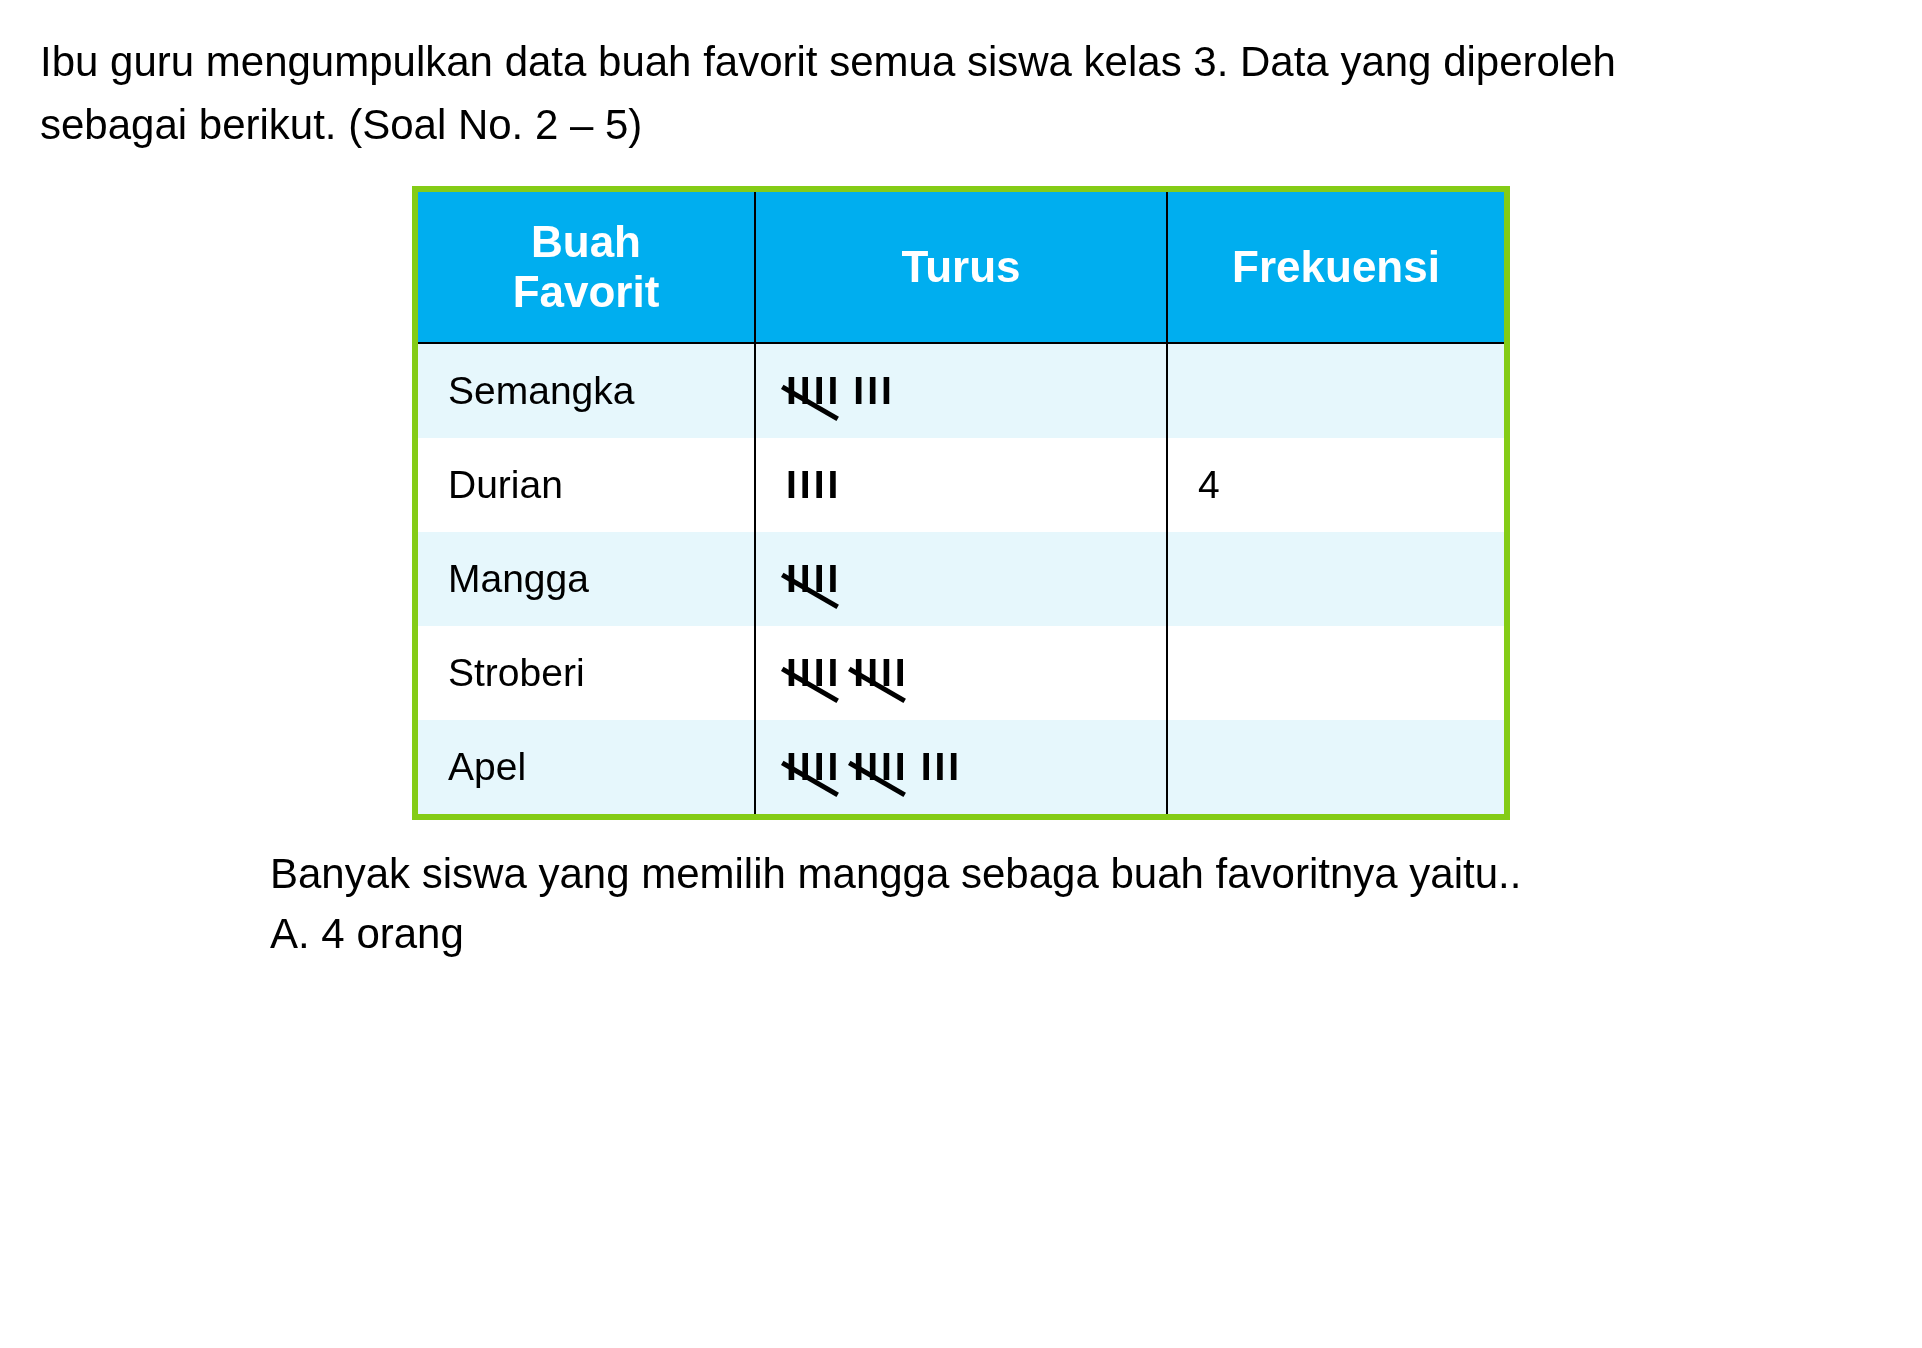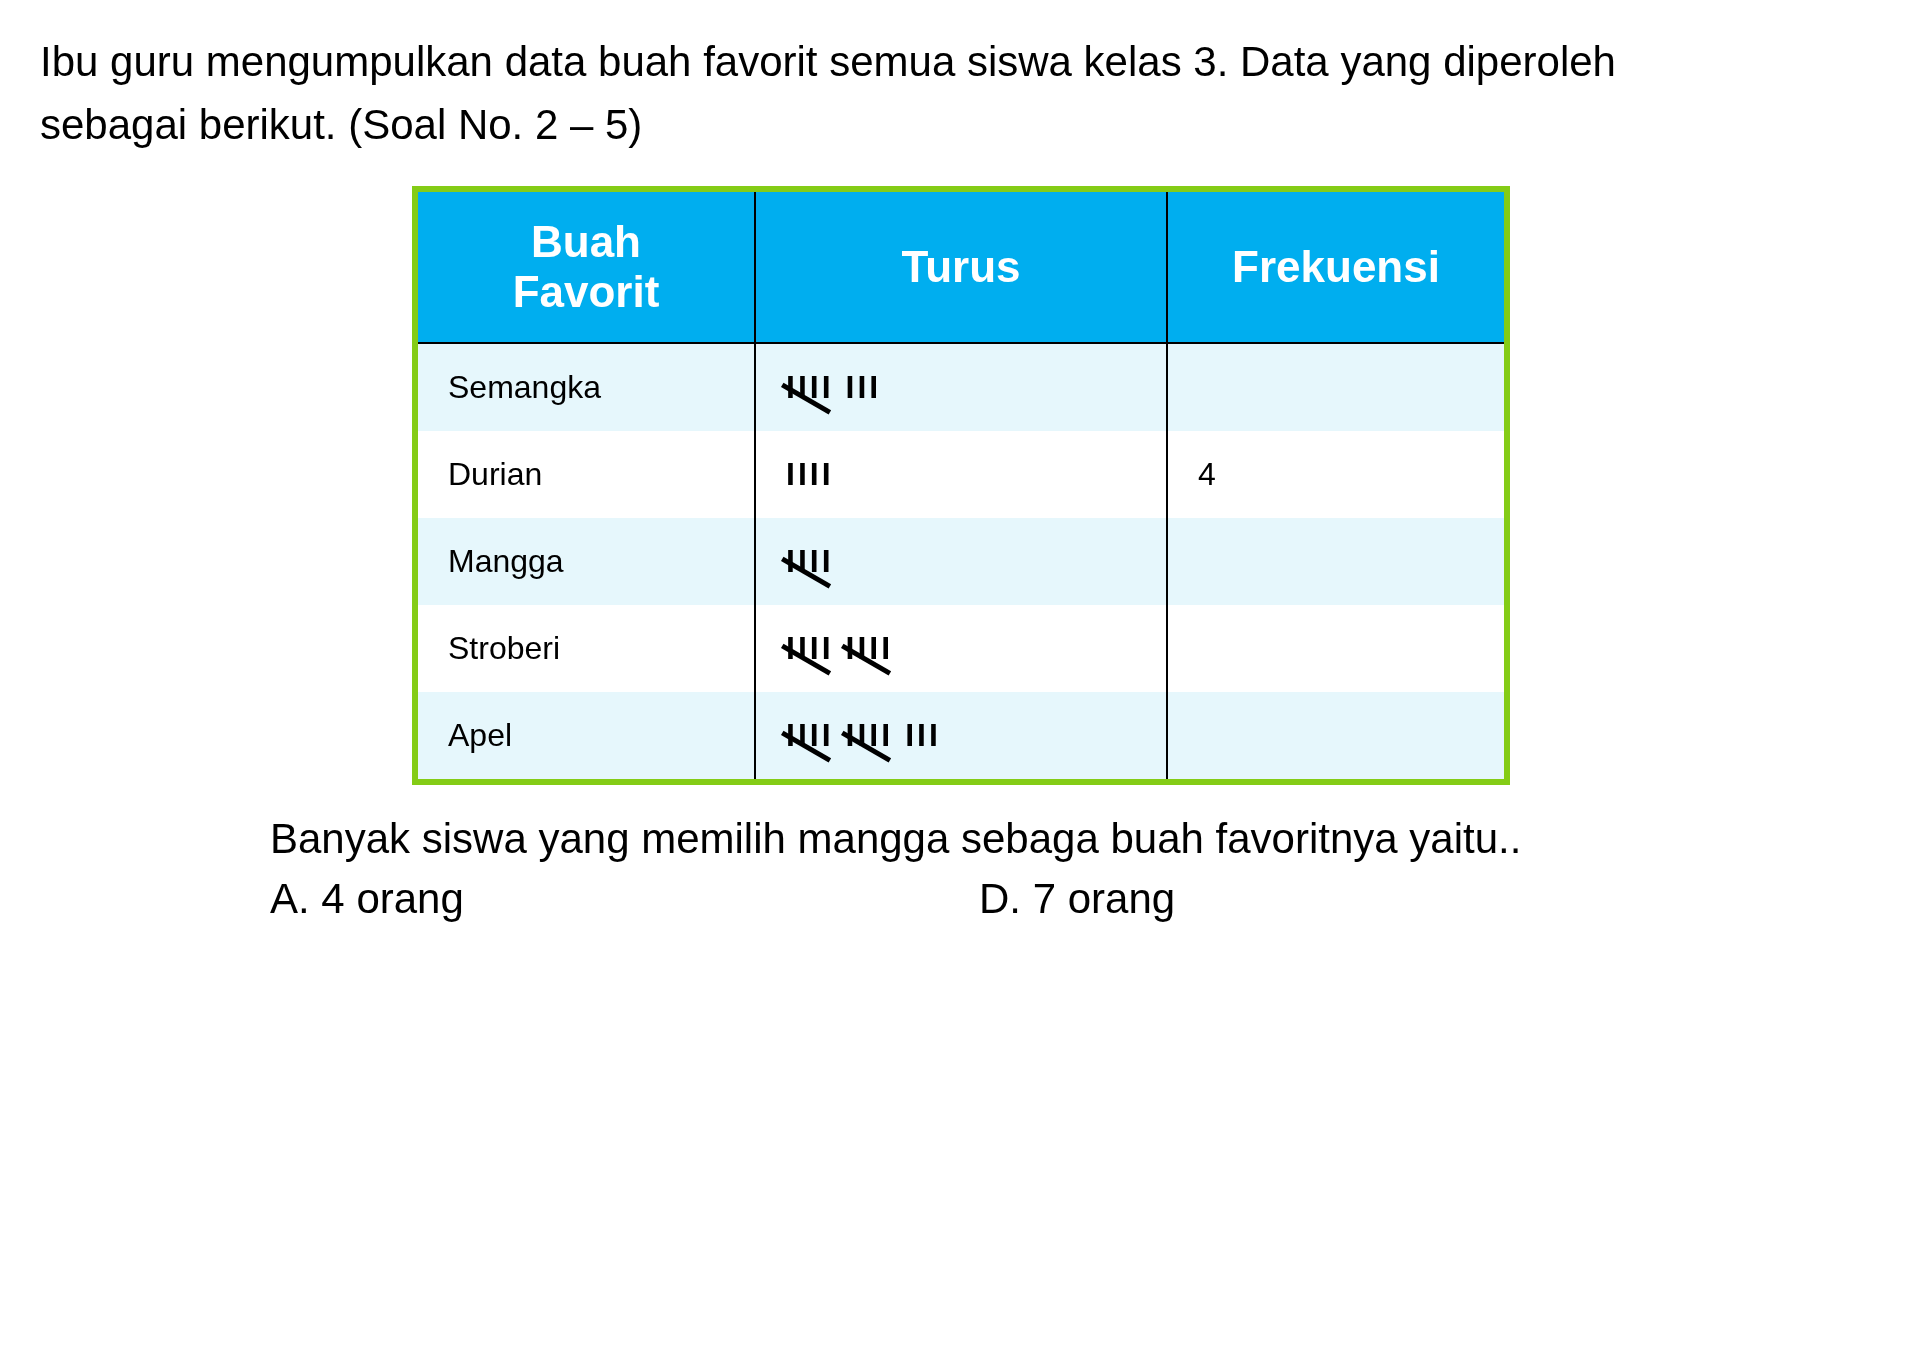--- a/index.html
+++ b/index.html
@@ -54,21 +54,21 @@
     }
     
     th:nth-child(3) {
       width: 340px;
     }
     
     td {
       padding: 25px 30px;
       border-left: 2px solid #000000;
       border-right: 2px solid #000000;
-      font-size: 32px;
+      font-size: 39px;
     }
     
     tbody tr:nth-child(odd) {
       background-color: #e6f7fc;
     }
     
     tbody tr:nth-child(even) {
       background-color: #ffffff;
     }
     
@@ -186,15 +186,14 @@
           <td></td>
         </tr>
       </tbody>
   </table>
 </div>
 
 <div class="question-section">
   <div class="question-text">Banyak siswa yang memilih mangga sebaga buah favoritnya yaitu..</div>
   <div class="options">
     <div class="option">A. 4 orang</div>
-    <div class="option">D. 7 orang</div>
   </div>
 </div>
 
 </body></html>

